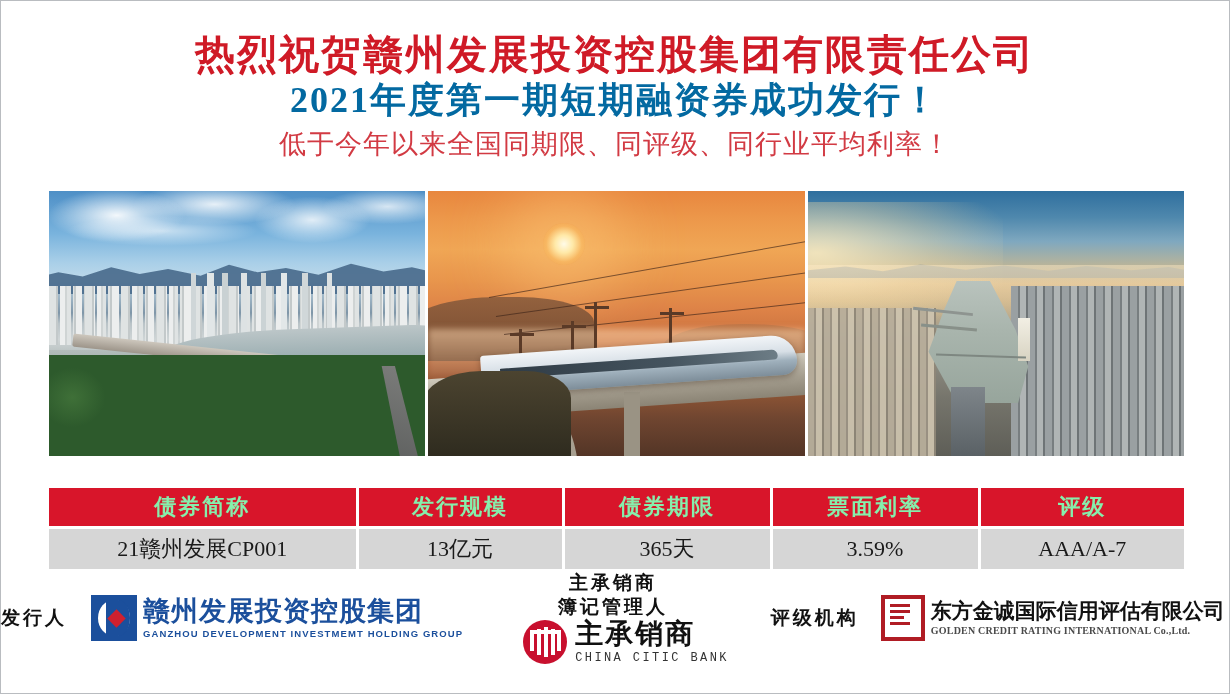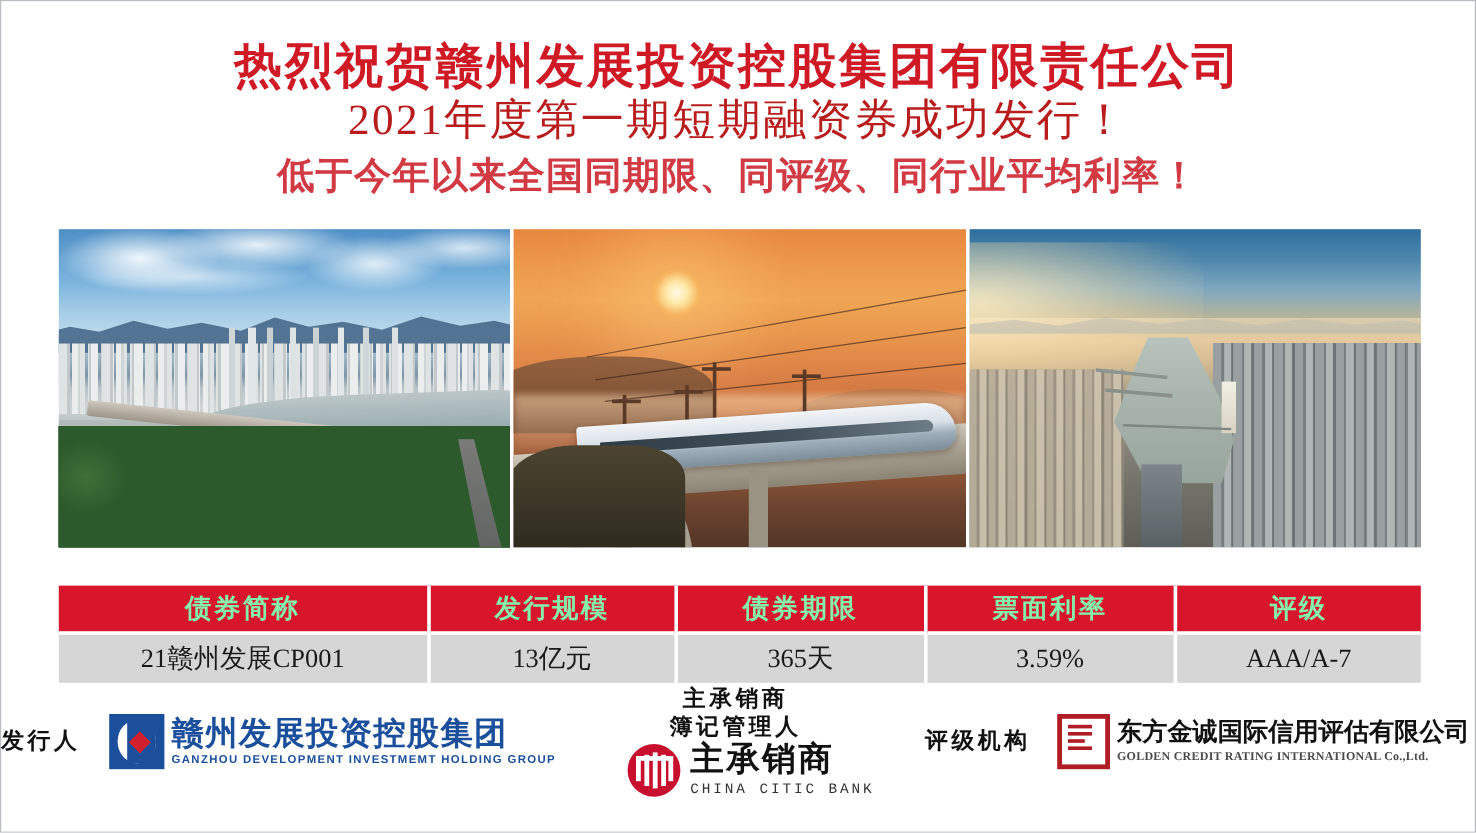--- a/index.html
+++ b/index.html
@@ -27,32 +27,32 @@
   .hl-line1{
     color:#cf1a26;
     font-size:40px;
     font-weight:bold;
     letter-spacing:2px;
     line-height:1.18;
     white-space:nowrap;
     font-family:"Liberation Serif","DejaVu Serif",serif;
   }
   .hl-line2{
-    color:#b91c1c;
+    color:#0369a1;
     font-size:36px;
-    font-weight:normal;
+    font-weight:bold;
     letter-spacing:2px;
     line-height:1.26;
     white-space:nowrap;
     font-family:"Liberation Serif","DejaVu Serif",serif;
   }
   .hl-line3{
     color:#d23a43;
-    font-size:31px;
-    font-weight:bold;
+    font-size:27px;
+    font-weight:normal;
     letter-spacing:1px;
     line-height:1.5;
     white-space:nowrap;
     font-family:"Liberation Serif","DejaVu Serif",serif;
   }
 
   
   .photos{
     position:absolute;
     left:48px;top:190px;

